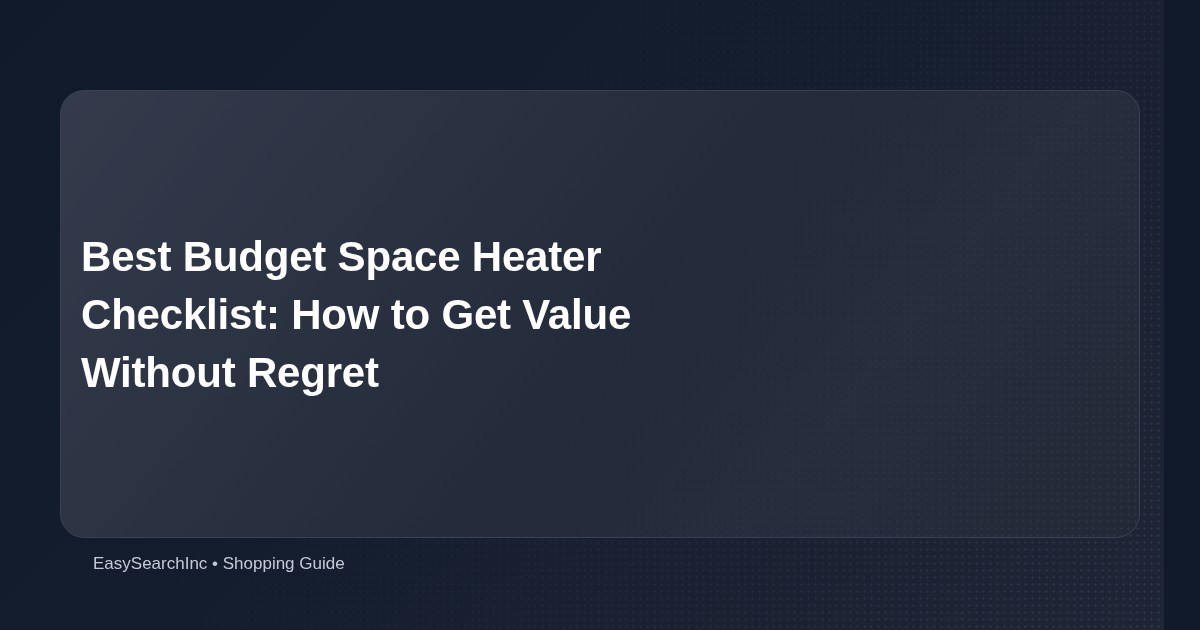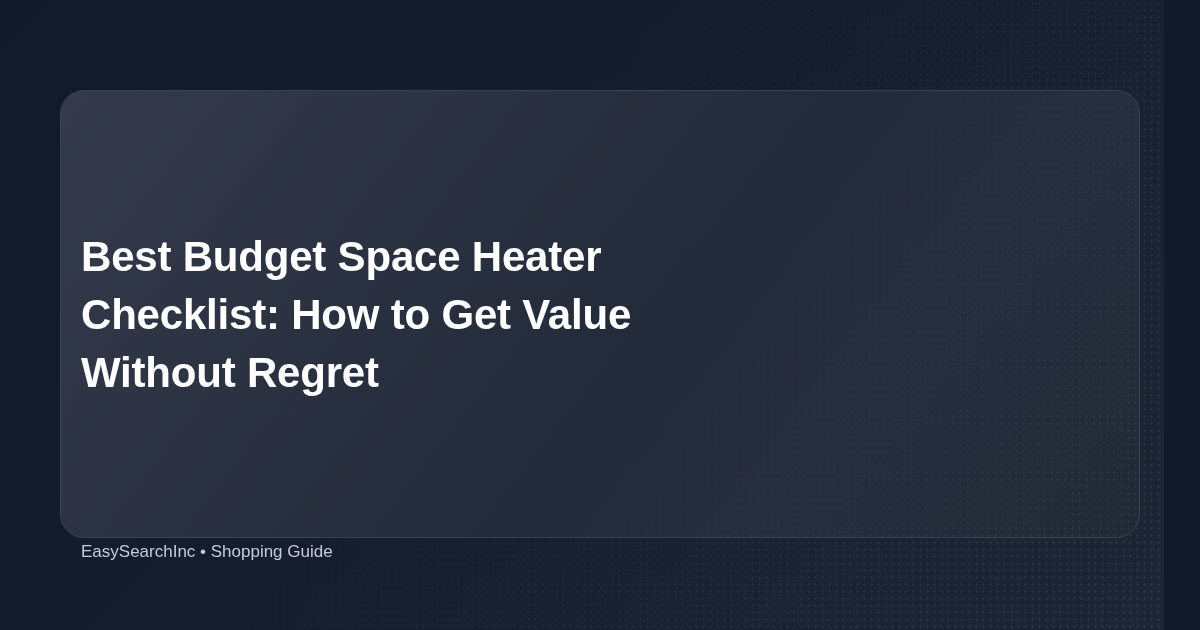--- a/index.html
+++ b/index.html
@@ -76,21 +76,21 @@
     line-height: 58px;
     letter-spacing: -0.2px;
     color: #ffffff;
     z-index: 3;
   }
 
   .footer-meta {
     position: absolute;
     left: 81px;
     top: 541px;
-    margin: 0;
+    margin: 12px;
     font-size: 17px;
     font-weight: normal;
     line-height: 22px;
     color: #c4cad7;
     z-index: 4;
     white-space: pre;
     text-align: right;
   }
 </style>
 </head>

